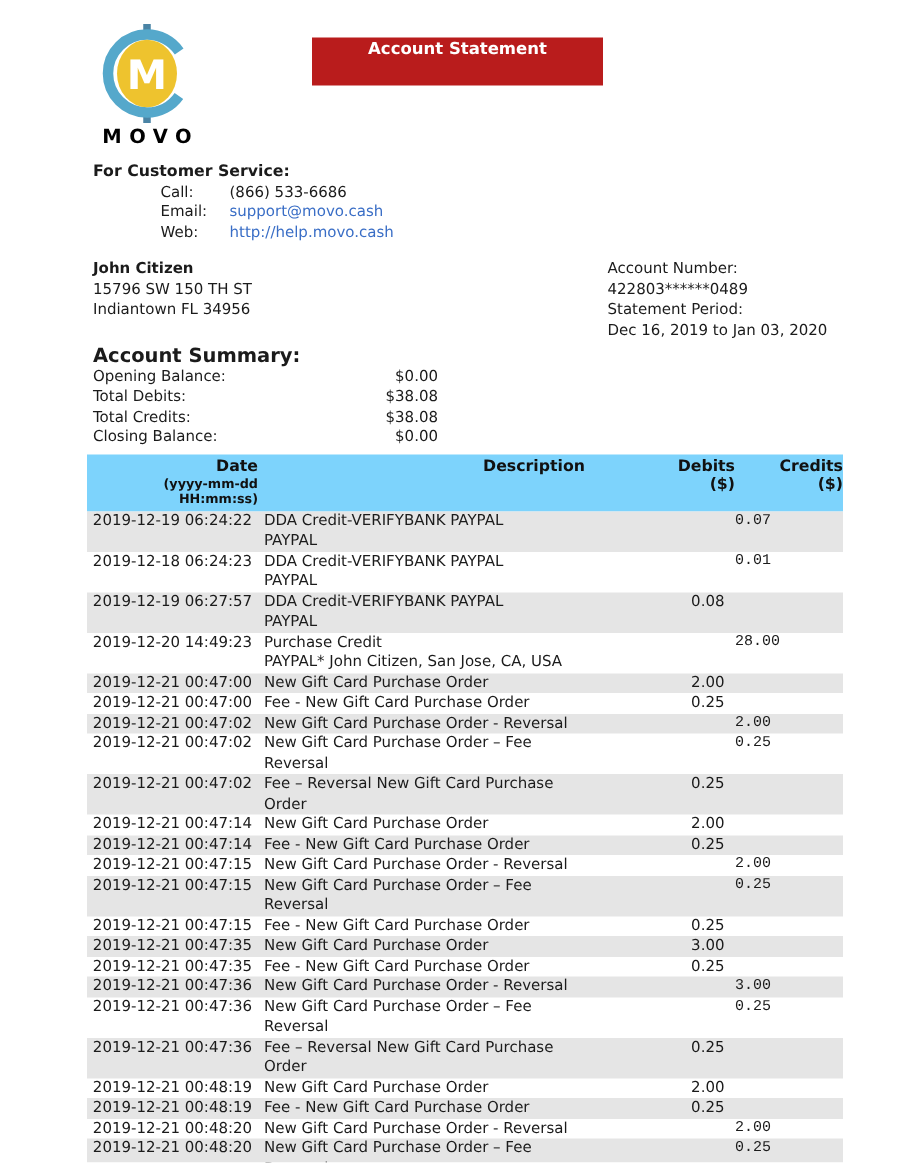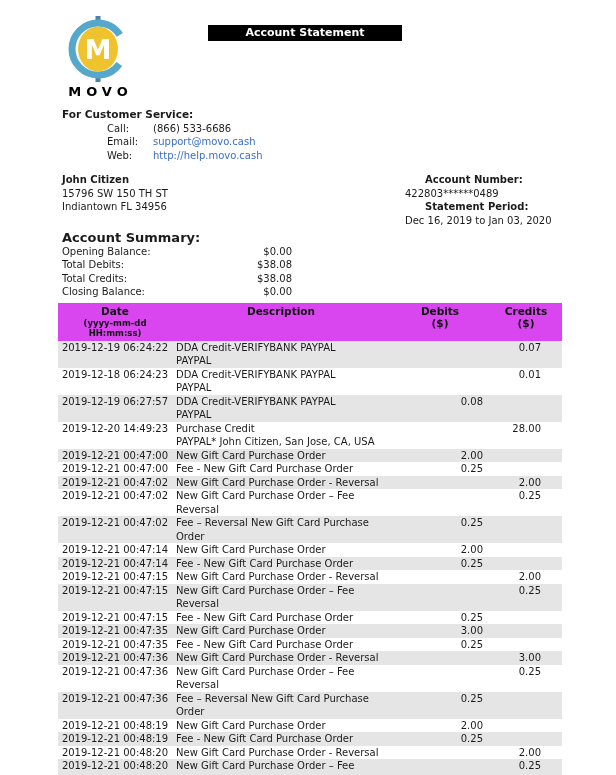--- a/index.html
+++ b/index.html
@@ -9,60 +9,60 @@
     position:relative; width:616px; height:775px; background:#ffffff;
     overflow:hidden; font-size:10px; line-height:13.5px;
   }
 
   
   .logo { position:absolute; left:60px; top:16px; width:76px; text-align:center; }
   .logo svg { display:block; margin:0 auto; }
   .logo-word { margin-top:3px; font-size:13px; font-weight:600; letter-spacing:5px; color:#000000; padding-left:5px; }
 
   .title-bar {
-    position:absolute; left:208px; top:25px; width:194px; height:16px;
-    background:#000000; color:#ffffff; font-size:11px; font-weight:bold;
+    position:absolute; left:208px; top:25px; width:194px; height:32px;
+    background:#b91c1c; color:#ffffff; font-size:11px; font-weight:bold;
     text-align:center; line-height:16px;
   }
 
   
   .cs-block { position:absolute; left:62px; top:108px; }
   .cs-heading { font-weight:bold; font-size:10.5px; }
   .cs-row { display:grid; grid-template-columns:46px auto;margin-left:45px; }
   .cs-link { color:#3a6ec6; text-decoration:none; }
 
   
   .addr-block { position:absolute; left:62px; top:173px; }
   .addr-name { font-weight:bold; }
   .acct-block { position:absolute; left:405px; top:173px; }
-  .acct-label { font-weight:bold;margin-left:20px; }
+  .acct-label { font-weight:normal; }
 
   
   .summary-block { position:absolute; left:62px; top:231px; width:230px; }
   .summary-heading { font-weight:bold; font-size:13px; }
   .summary-row { display:flex; justify-content:space-between; }
 
   
   .txn-table-wrap { position:absolute; left:58px; top:303px; width:504px; }
   table.txn { border-collapse:collapse; table-layout:fixed; width:504px; }
   table.txn col.c-date { width:114px; }
   table.txn col.c-desc { width:218px; }
   table.txn col.c-debit { width:100px; }
   table.txn col.c-credit { width:72px; }
   table.txn thead th {
-    background:#d946ef; color:#111; font-weight:bold; vertical-align:top;
-    padding-top:3px; padding-bottom:3px; font-size:10.5px; line-height:11.5px;
+    background:#7dd3fc; color:#111; font-weight:bold; vertical-align:top;
+    padding-top:3px; padding-bottom:3px; font-size:10.5px; line-height:11.5px;text-align:right;
   }
   .th-sub { font-size:8.5px; font-weight:bold; line-height:10px; }
   table.txn tbody td { vertical-align:top; font-size:10px; line-height:13.5px; }
   table.txn tbody tr:nth-child(odd) td { background:#e5e5e5; }
   td.col-date { text-align:center; white-space:nowrap; }
   td.col-desc { text-align:left; padding-left:4px; }
   td.col-debit { text-align:right; padding-right:7px; }
-  td.col-credit { text-align:right; padding-right:21px; }
+  td.col-credit { padding-right:21px;font-family:Liberation Mono, monospace; }
 
   
   .watermark {
     position:absolute; left:388px; top:704px; z-index:5;
     font-style:italic; font-weight:bold; font-size:44px; line-height:1.15;
     letter-spacing:-1px; white-space:nowrap;
   }
   .wm-1 { color:#2cb292; }
   .wm-2 { color:#2d3e50; }
 </style>

